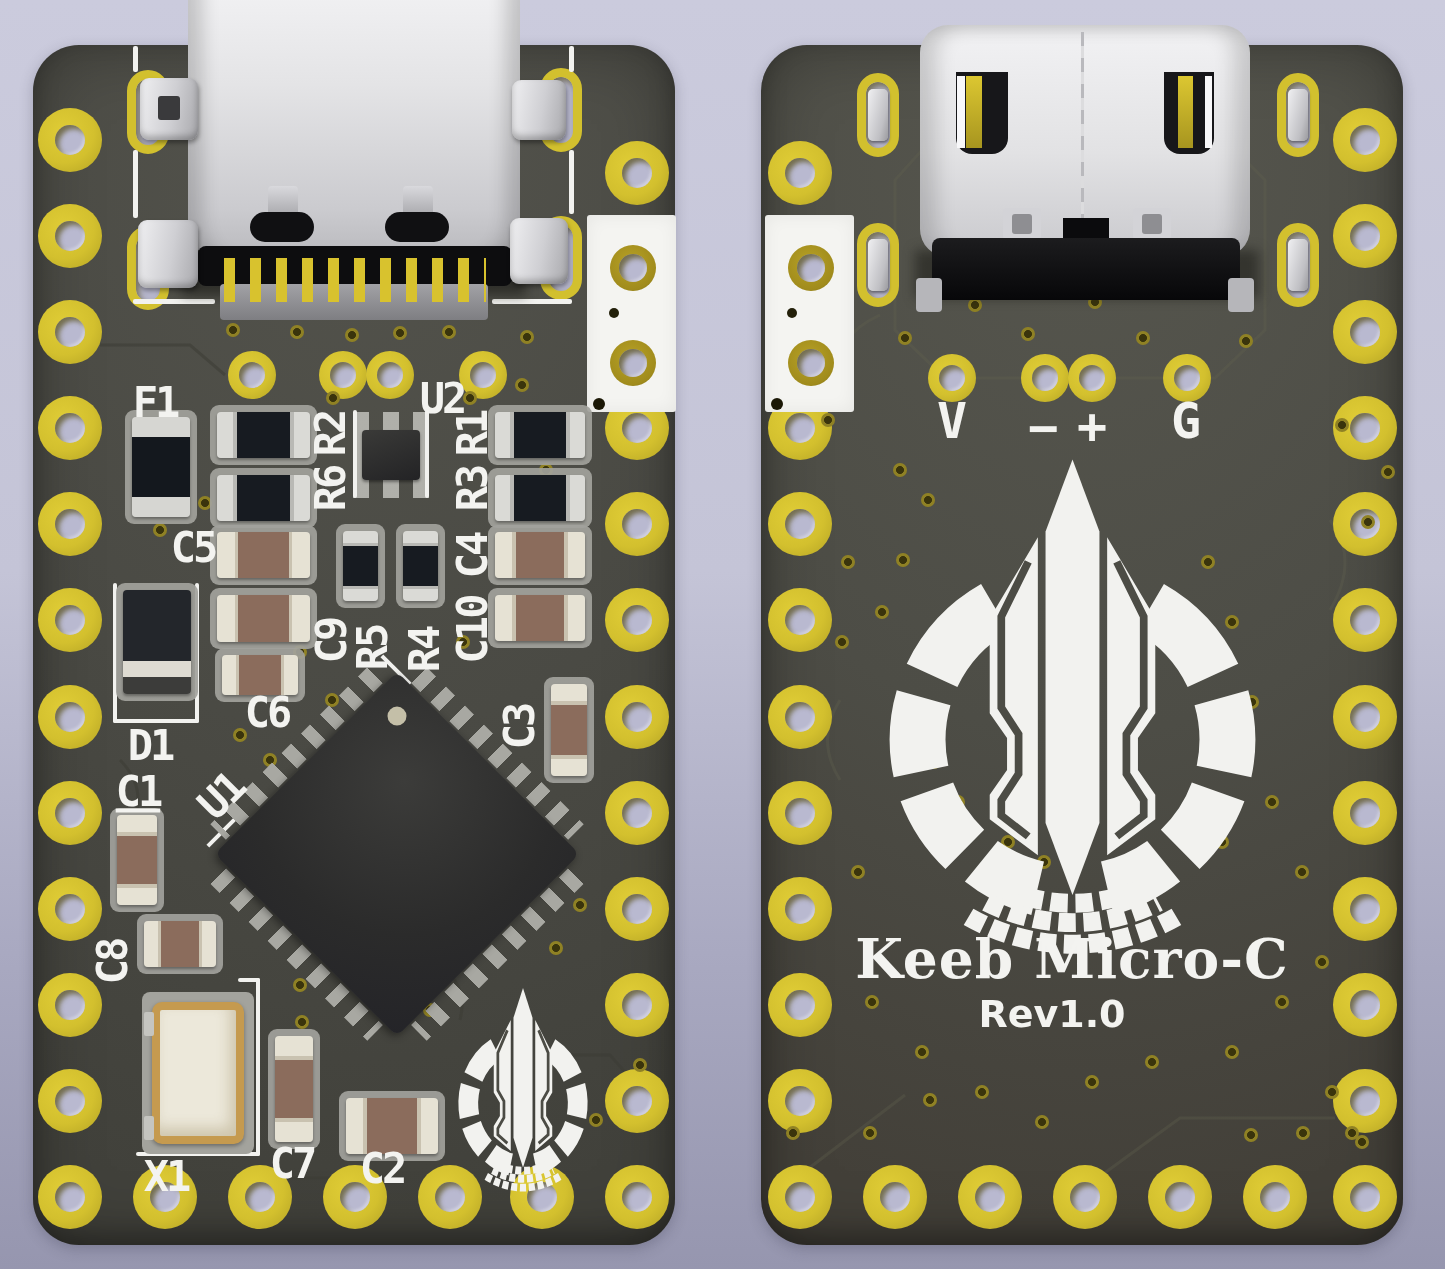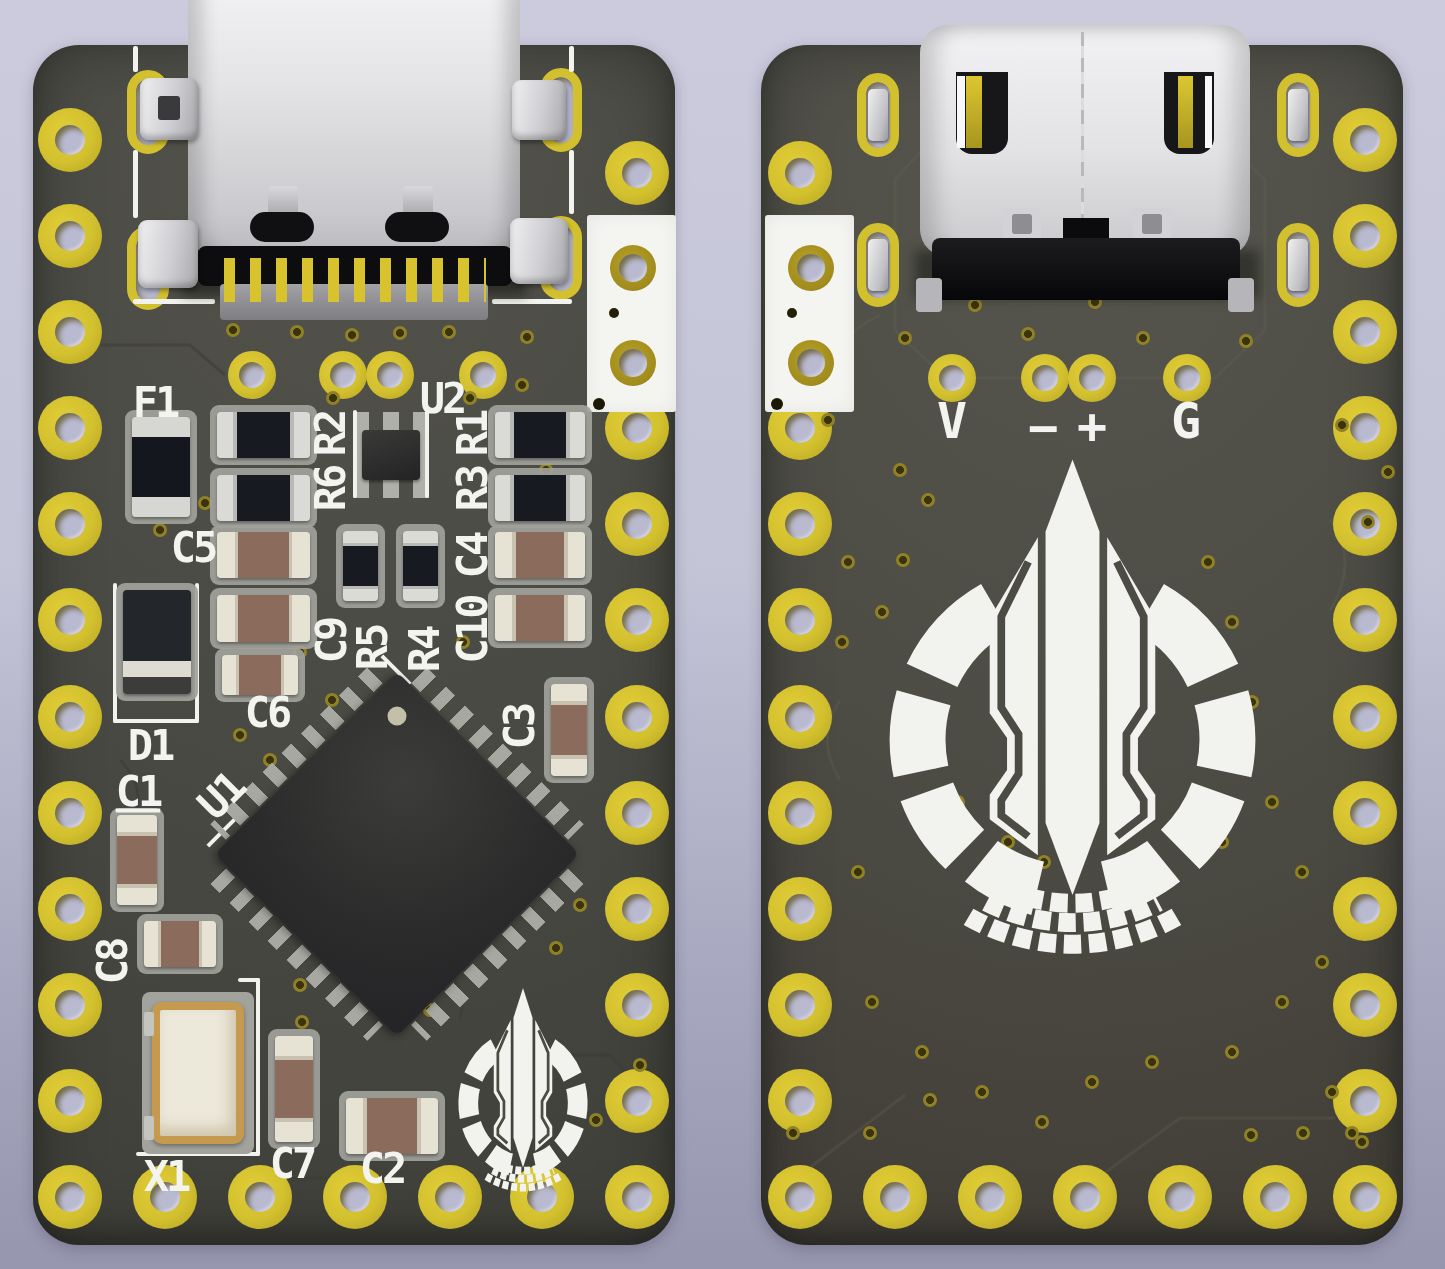--- a/index.html
+++ b/index.html
@@ -545,18 +545,20 @@
           <path d="M100 18 L100 222" stroke-width="0"></path>
         </g>
         <g fill="none" stroke="#f2f2ef" stroke-width="10" stroke-dasharray="9 4">
           <path d="M63.7 230.3 A86 86 0 0 0 136.3 230.3"></path>
           <path d="M55.4 237.7 A97 97 0 0 0 144.6 237.7"></path>
           <path d="M46 245.5 A108 108 0 0 0 154 245.5"></path>
         </g>
       </svg>
     </div>
 
+  <div class="abs backtitle" style="left:772px;top:926px;width:600px;">Keeb Micro-C</div>
+  <div class="abs backrev" style="left:772px;top:992px;width:560px;">Rev1.0</div>
 
   <span class="pinlbl" style="left:952px;top:421px;">V</span>
   <span class="pinlbl" style="left:1043px;top:428px;">−</span>
   <span class="pinlbl" style="left:1092px;top:426px;">+</span>
   <span class="pinlbl" style="left:1186px;top:421px;">G</span>
 </div>
 
 </body></html>

